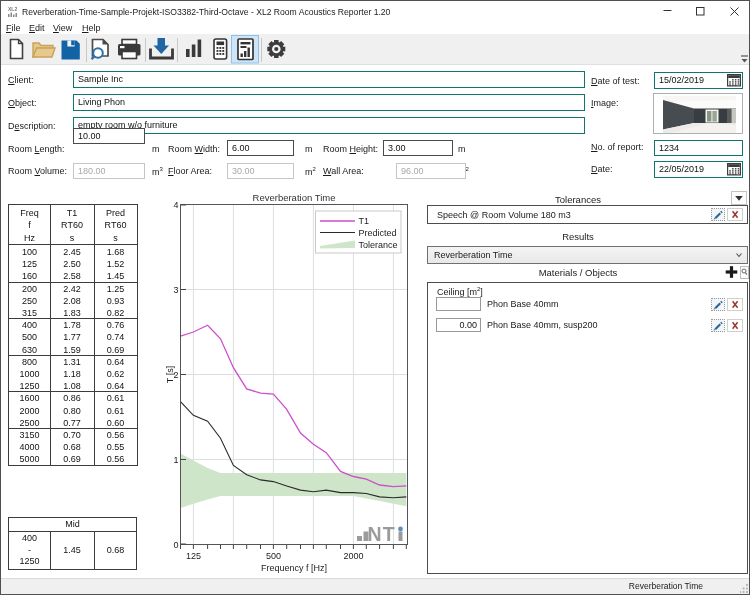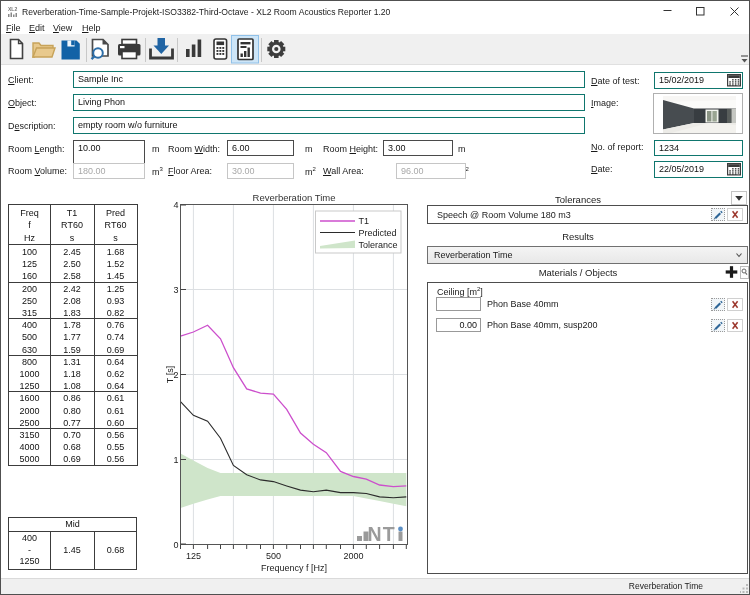--- a/index.html
+++ b/index.html
@@ -129,21 +129,21 @@
 <div class="lbl" style="left:152px;top:144px">m</div>
 <div class="lbl" style="left:305px;top:144px">m</div>
 <div class="lbl" style="left:458px;top:144px">m</div>
 <div class="lbl" style="left:152px;top:166px">m<sup style="font-size:6px">3</sup></div>
 <div class="lbl" style="left:305px;top:166px">m<sup style="font-size:6px">2</sup></div>
 <div class="lbl" style="left:458px;top:166px">m<sup style="font-size:6px">2</sup></div>
 
 <div class="inp" style="left:73px;top:71px;width:512px;height:17px">Sample Inc</div>
 <div class="inp" style="left:73px;top:94px;width:512px;height:17px">Living Phon</div>
 <div class="inp" style="left:73px;top:117px;width:512px;height:17px">empty room w/o furniture</div>
-<div class="inp" style="left:73px;top:140px;width:72px;height:28px;border-color:#4a4a4a">10.00</div>
+<div class="inp" style="left:73px;top:128px;width:72px;height:16px;border-color:#4a4a4a">10.00</div>
 <div class="inp" style="left:227px;top:140px;width:67px;height:16px;border-color:#4a4a4a">6.00</div>
 <div class="inp" style="left:383px;top:140px;width:70px;height:16px;border-color:#4a4a4a">3.00</div>
 <div class="inp ro" style="left:73px;top:163px;width:72px;height:16px">180.00</div>
 <div class="inp ro" style="left:227px;top:163px;width:67px;height:16px">30.00</div>
 <div class="inp ro" style="left:396px;top:163px;width:70px;height:16px">96.00</div>
 <div class="inp" style="left:654px;top:72px;width:89px;height:17px">15/02/2019</div>
 <div class="inp" style="left:654px;top:140px;width:89px;height:16px">1234</div>
 <div class="inp" style="left:654px;top:161px;width:89px;height:17px">22/05/2019</div>
 <svg class="abs" style="left:727px;top:74px" width="14" height="13" viewBox="0 0 14 13">
  <rect x="0.6" y="0.6" width="12.8" height="11.3" fill="#fff" stroke="#3c3c3c" stroke-width="1.2"></rect>

